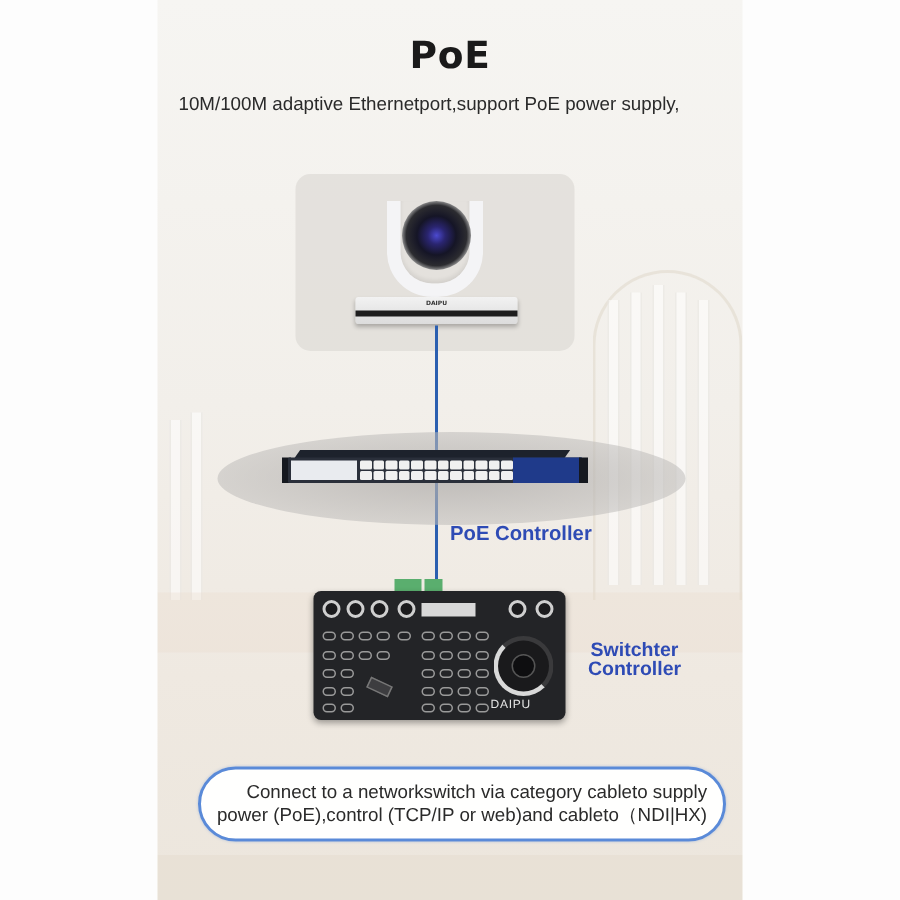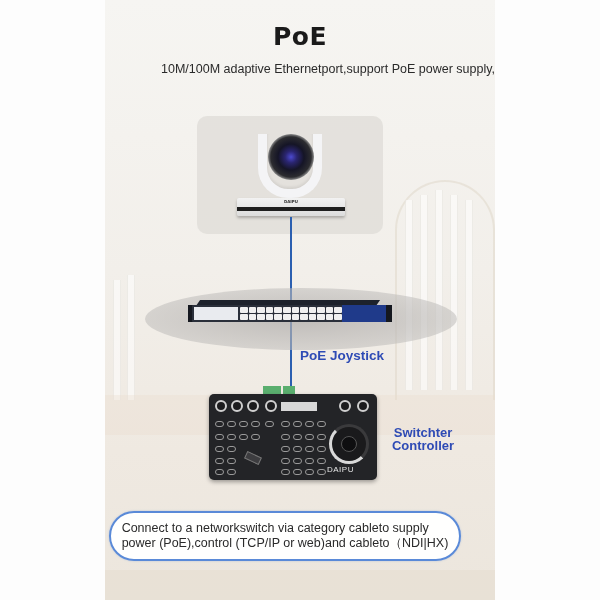--- a/index.html
+++ b/index.html
@@ -22,21 +22,21 @@
   }
   .bg-band {
     position: absolute; left: 0; width: 390px; background: rgba(235,222,205,0.35);
   }
 
   .title {
     position: absolute; left: 0; top: 22px; width: 390px; text-align: center;
     font-size: 25px; font-weight: bold; color: #1a1a1a; letter-spacing: 0.5px;
   }
   .subtitle {
-    position: absolute; left: 0; top: 62px; width: 390px; text-align: right;
+    position: absolute; left: 14px; top: 62px; width: 390px; text-align: left;
     font-family: "Liberation Sans", sans-serif;
     font-size: 12.5px; line-height: 15px; color: #2a2a2a;
   }
 
   
   .camera-card {
     position: absolute; left: 92px; top: 116px; width: 186px; height: 118px;
     background: rgba(225,222,217,0.85); border-radius: 10px;
   }
   .cam-base {
@@ -132,24 +132,24 @@
     position: absolute; left: 118px; top: 71px; font-size: 8px; color: #e5e5e5; letter-spacing: 0.5px;
     font-family: "Liberation Sans", sans-serif;
   }
   .tbar {
     position: absolute; left: 36px; top: 60px; width: 16px; height: 8px; background: #3d3d40;
     transform: rotate(25deg); border: 1px solid #777;
   }
 
   
   .callout {
-    position: absolute; left: 4px; top: 511px; width: 352px; height: 50px;
+    position: absolute; left: 27px; top: 511px; width: 352px; height: 50px;
     border: 2px solid #5a8ad8; border-radius: 25px; background: rgba(255,255,255,0.97);
     box-shadow: 0 0 2px rgba(90,138,216,0.4);
-    display: flex; align-items: center; justify-content: center; text-align: left;
+    display: flex; align-items: center; justify-content: center; text-align: right;
     font-family: "Liberation Sans", sans-serif; font-size: 12.5px; line-height: 15px; color: #2a2a2a;
     padding: 0 10px;
   }
 </style>
 </head>
 <body>
 
 <div class="panel">
 
   <div class="bg-arch" style="left:290px;top:180px;width:100px;height:220px;"></div>
@@ -209,21 +209,21 @@
           <div class="port"></div>
         <div class="port"></div>
           <div class="port"></div>
           <div class="port"></div>
           <div class="port"></div>
       </div>
       <div class="switch-blue"></div>
     </div>
     <div class="switch-ear" style="left:198px;"></div>
   </div>
-  <div class="label-blue" style="left:195px;top:348px;font-size:13.5px;">PoE Joystick</div>
+  <div class="label-blue" style="left:195px;top:348px;font-size:13.5px;">PoE Controller</div>
 
   <div class="terminal" style="left:158px;width:18px;"></div>
   <div class="terminal" style="left:178px;width:12px;"></div>
   <div class="controller">
     <div class="knob" style="left:6px;top:6px;"></div>
     <div class="knob" style="left:22px;top:6px;"></div>
     <div class="knob" style="left:38px;top:6px;"></div>
     <div class="knob" style="left:56px;top:6px;"></div>
     <div class="lcd"></div>
     <div class="knob" style="left:130px;top:6px;"></div>

